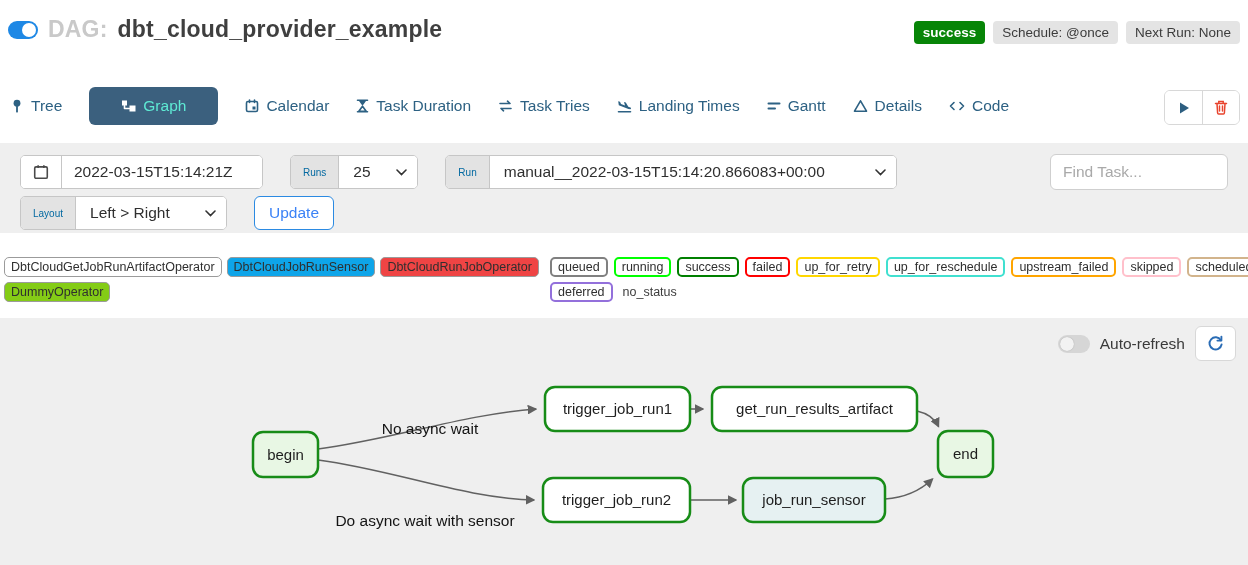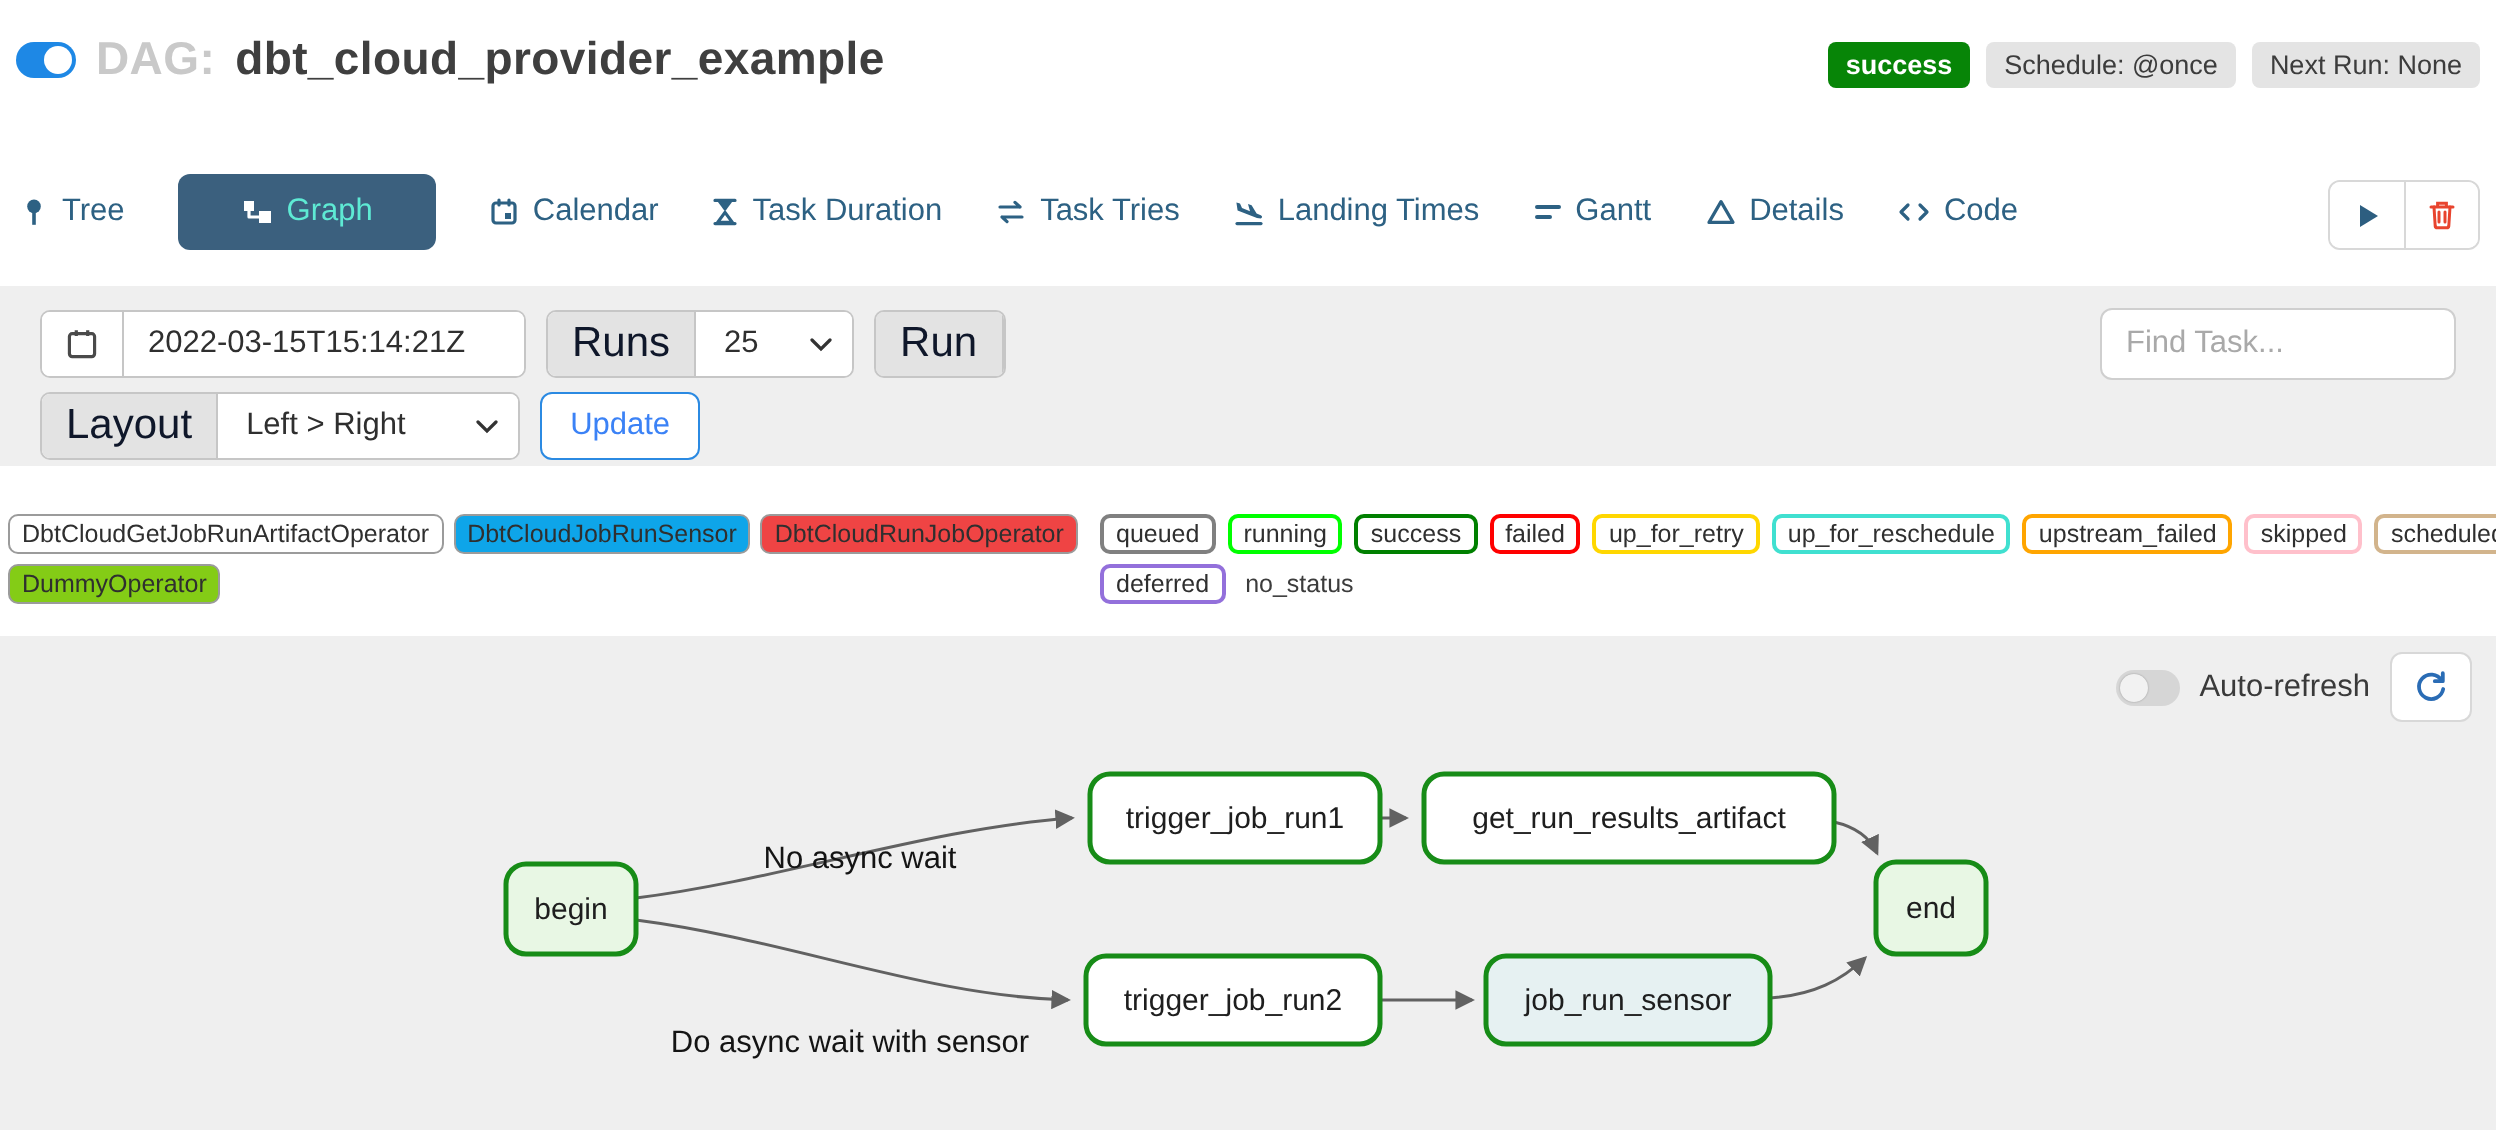--- a/index.html
+++ b/index.html
@@ -24,24 +24,24 @@
   .tab svg { display:block; }
   .icon-stroke { stroke:#2d6183; fill:none; stroke-width:1.6; stroke-linecap:round; stroke-linejoin:round; }
   .tab.active .icon-stroke { stroke:#fff; }
   .icon-fill { fill:#2d6183; }
   .tab.active .icon-fill { fill:#fff; }
   .actions { position:absolute; top:90px; right:8px; display:flex; border:1px solid #d8d8d8; border-radius:6px; overflow:hidden; background:#fff; }
   .actions .abtn { width:37px; height:33px; display:flex; align-items:center; justify-content:center; background:#fff; border:none; cursor:pointer; }
   .actions .abtn + .abtn { border-left:1px solid #d8d8d8; }
   
   .panel { position:absolute; top:143px; left:0; right:0; height:90px; background:#efefef; padding:11px 20px; }
-  .prow { display:flex; align-items:center; gap:10px; }
+  .prow { display:flex; align-items:center; gap:27px; }
   .prow + .prow { margin-top:6px; }
   .group { display:flex; align-items:stretch; height:34px; border:1px solid #c6c6c6; border-radius:5px; overflow:hidden; background:#fff; }
-  .addon { display:flex; align-items:center; padding:0 12px; background:#e3e3e3; color:#0f172a; font-size:21px; border-right:1px solid #c6c6c6; }
+  .addon { display:flex; align-items:center; padding:0 12px; background:#e3e3e3; color:#0369a1; font-size:10px; border-right:1px solid #c6c6c6; }
   .addon.white { background:#fff; }
   .ginput { border:none; outline:none; font-size:15.5px; padding:0 12px; font-family:"Liberation Sans",sans-serif; color:#2f2f2f; background:#fff; }
   .gselect { display:flex; align-items:center; justify-content:space-between; gap:10px; padding:0 10px 0 14px; font-size:15.5px; color:#2f2f2f; background:#fff; cursor:pointer; white-space:nowrap; }
   .caret svg { display:block; }
   .find-input { margin-left:auto; height:36px; width:178px; border:1px solid #cfcfcf; border-radius:6px; padding:0 12px; font-size:15.5px; font-family:"Liberation Sans",sans-serif; outline:none; background:#fff; }
   .find-input::placeholder { color:#a9a9a9; }
   .update-btn { height:34px; padding:0 14px; background:#fff; border:1px solid #2b8ae2; border-radius:6px; color:#3b82f6; font-size:15.5px; font-family:"Liberation Sans",sans-serif; cursor:pointer; }
   
   .legend { position:absolute; top:257px; left:4px; right:4px; }
   .lrow { display:flex; align-items:center; }
@@ -182,20 +182,28 @@
         <span>25</span>
         <span class="caret">
             <svg width="11" height="7" viewBox="0 0 11 7">
               <path d="M1,1 L5.5,5.5 L10,1" stroke="#333" stroke-width="1.6" fill="none" stroke-linecap="round"></path>
             </svg>
           </span>
       </div>
     </div>
     <div class="group">
       <span class="addon">Run</span>
+      <div class="gselect" style="width:406px">
+        <span>manual__2022-03-15T15:14:20.866083+00:00</span>
+        <span class="caret">
+            <svg width="11" height="7" viewBox="0 0 11 7">
+              <path d="M1,1 L5.5,5.5 L10,1" stroke="#333" stroke-width="1.6" fill="none" stroke-linecap="round"></path>
+            </svg>
+          </span>
+      </div>
     </div>
     <input class="find-input" placeholder="Find Task..." style="">
   </div>
   <div class="prow">
     <div class="group">
       <span class="addon">Layout</span>
       <div class="gselect" style="width:150px">
         <span>Left &gt; Right</span>
         <span class="caret">
             <svg width="11" height="7" viewBox="0 0 11 7">

